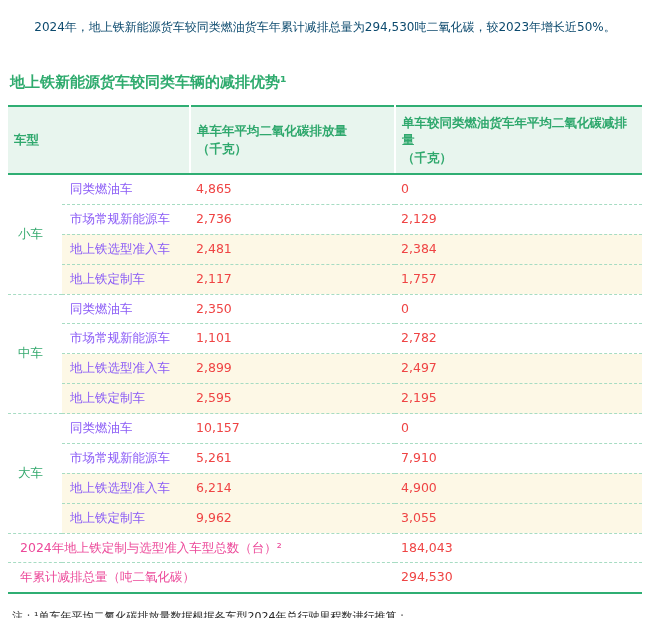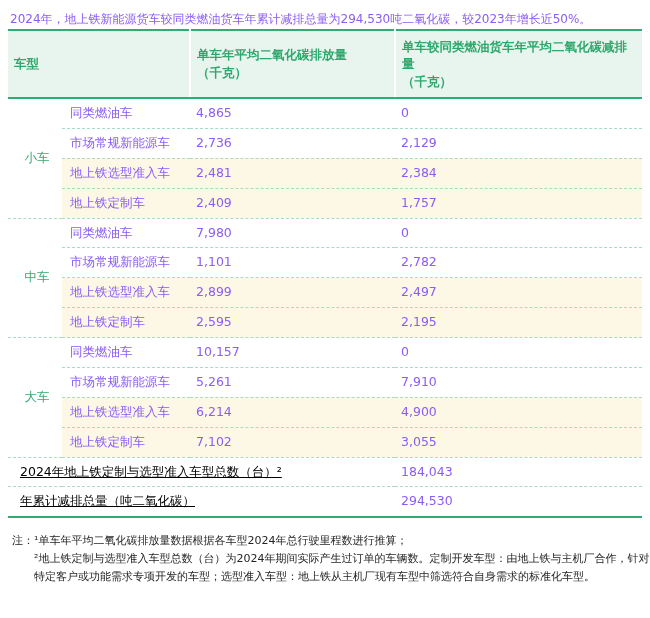--- a/index.html
+++ b/index.html
@@ -4,22 +4,22 @@
 <style>
   html,body { margin:0; padding:0; }
   body {
     width:650px; height:618px; background:#ffffff;
     font-family:"DejaVu Sans", sans-serif;
     color:#1d2733; overflow:hidden;
   }
   .page { padding:8px 8px 0 8px; }
 
   .intro {
-    margin:2px 2px 0 2px;
-    font-size:12px; line-height:1.55; color:#8b5cf6;
+    margin:10px 2px 0 2px;
+    font-size:12px; line-height:1.55; color:#0c4a6e;text-align:center;
   }
 
   .table-title {
     margin:36px 2px 13px 2px;
     font-size:15px; font-weight:bold; color:#2fab6e;
   }
 
   table.emissions {
     width:634px; border-collapse:collapse; table-layout:fixed;
     border-top:2px solid #2fae73; border-bottom:2px solid #2fae73;
@@ -37,39 +37,40 @@
     border-bottom:2px solid #2fae73;
   }
   thead th.th-type { padding-left:6px; }
   thead th.sep { border-left:2px solid #ffffff; }
 
   tbody td {
     padding:6px 6px; line-height:1.35;
     border-bottom:1px dashed #a7dcc3;
     vertical-align:middle; background:#ffffff;
   }
-  td.group { color:#35a96e; padding-left:10px;text-align:center; }
+  td.group { color:#35a96e; padding-left:10px; }
   td.lbl   { color:#8b5cf6; padding-left:8px; }
-  td.val   { color:#8b5cf6;margin-top:29px; }
+  td.val   { color:#ef4444;margin-top:29px; }
   td.hl    { background:#fdf8e6; }
-  td.sum-lbl { color:#000000; padding-left:12px;text-decoration:underline; }
+  td.sum-lbl { color:#ec4899; padding-left:12px; }
 
   .footnote {
     position:relative; margin:14px 2px 0 4px; padding-left:22px;
     font-size:11px; line-height:1.6; color:#252525; width:616px;
   }
   .fn-prefix { position:absolute; left:0; top:0; }
 </style>
 </head>
 <body>
 
 <div class="page">
 
   <p class="intro">2024年，地上铁新能源货车较同类燃油货车年累计减排总量为294,530吨二氧化碳，较2023年增长近50%。</p>
 
+  <h2 class="table-title">地上铁新能源货车较同类车辆的减排优势¹</h2>
 
   <table class="emissions">
     <colgroup>
       <col class="c-group">
         <col class="c-label">
         <col class="c-emit">
         <col class="c-red">
     </colgroup>
     <thead>
       <tr>
@@ -96,27 +97,27 @@
           <td class="val">2,736</td>
           <td class="val">2,129</td>
         </tr>
         <tr>
           <td class="lbl hl">地上铁选型准入车</td>
           <td class="val hl">2,481</td>
           <td class="val hl">2,384</td>
         </tr>
         <tr>
           <td class="lbl hl">地上铁定制车</td>
-          <td class="val hl">2,409</td>
+          <td class="val hl">2,117</td>
           <td class="val hl">1,757</td>
         </tr>
         <tr>
           <td class="group" rowspan="4">中车</td>
           <td class="lbl">同类燃油车</td>
-          <td class="val">7,980</td>
+          <td class="val">2,350</td>
           <td class="val">0</td>
         </tr>
         <tr>
           <td class="lbl">市场常规新能源车</td>
           <td class="val">1,101</td>
           <td class="val">2,782</td>
         </tr>
         <tr>
           <td class="lbl hl">地上铁选型准入车</td>
           <td class="val hl">2,899</td>
@@ -138,21 +139,21 @@
           <td class="val">5,261</td>
           <td class="val">7,910</td>
         </tr>
         <tr>
           <td class="lbl hl">地上铁选型准入车</td>
           <td class="val hl">6,214</td>
           <td class="val hl">4,900</td>
         </tr>
         <tr>
           <td class="lbl hl">地上铁定制车</td>
-          <td class="val hl">7,102</td>
+          <td class="val hl">9,962</td>
           <td class="val hl">3,055</td>
         </tr>
         <tr>
           <td class="sum-lbl" colspan="3">2024年地上铁定制与选型准入车型总数（台）²</td>
           <td class="val">184,043</td>
         </tr>
         <tr>
           <td class="sum-lbl" colspan="3">年累计减排总量（吨二氧化碳）</td>
           <td class="val">294,530</td>
         </tr>

